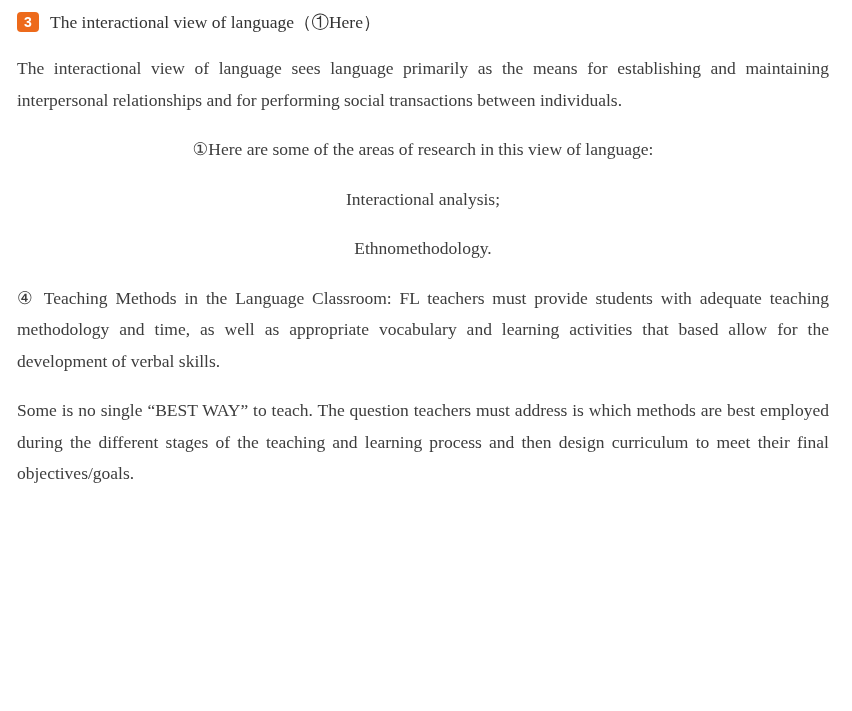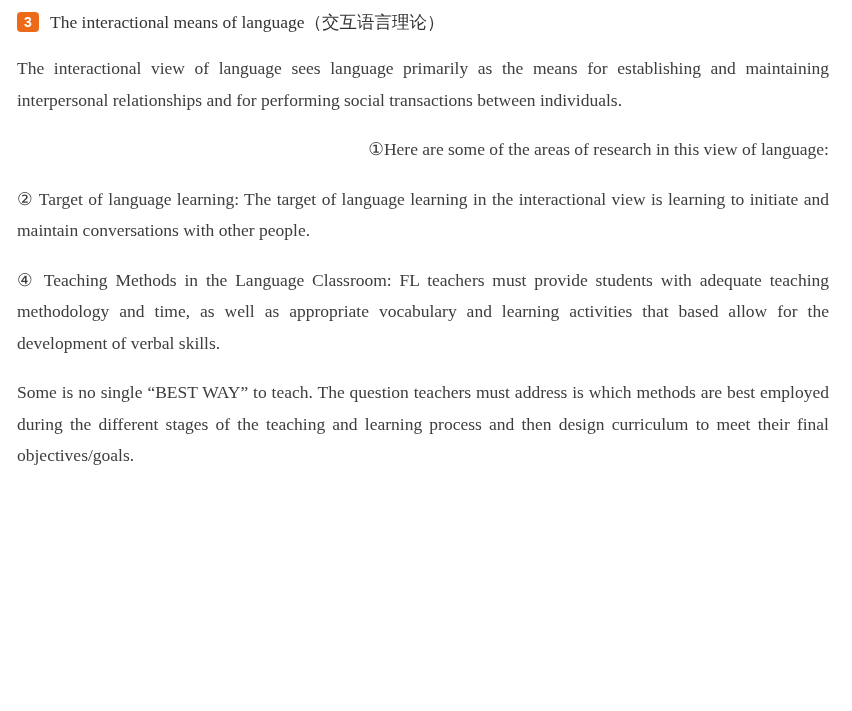--- a/index.html
+++ b/index.html
@@ -42,36 +42,37 @@
       font-size: 17.5px;
       color: #333333;
       white-space: nowrap;
     }
     .body-text { }
     .para {
       font-size: 17.5px;
       line-height: 31.5px;
       margin: 18px 0 0 0;
       color: #3d3d3d;
-      text-align: right;
+      text-align: center;
     }
     .para.justify {
       text-align: justify;
       text-justify: inter-word;
     }
     .para:first-child { margin-top: 19px; }
   </style>
 </head>
 <body>
 
 <div class="page">
   <div class="header">
     <span class="badge">3</span>
-    <span class="title">The interactional means of language（交互语言理论）</span>
+    <span class="title">The interactional view of language（①Here）</span>
   </div>
   <div class="body-text">
       <p class="para justify">The interactional view of language sees language primarily as the means for establishing and maintaining interpersonal relationships and for performing social transactions between individuals.</p>
       <p class="para">①Here are some of the areas of research in this view of language:</p>
-      <p class="para justify">② Target of language learning: The target of language learning in the interactional view is learning to initiate and maintain conversations with other people.</p>
+      <p class="para">Interactional analysis;</p>
+      <p class="para">Ethnomethodology.</p>
       <p class="para justify">④ Teaching Methods in the Language Classroom: FL teachers must provide students with adequate teaching methodology and time, as well as appropriate vocabulary and learning activities that based allow for the development of verbal skills.</p>
       <p class="para justify">Some is no single “BEST WAY” to teach. The question teachers must address is which methods are best employed during the different stages of the teaching and learning process and then design curriculum to meet their final objectives/goals.</p>
     </div>
 </div>
 
 </body></html>

